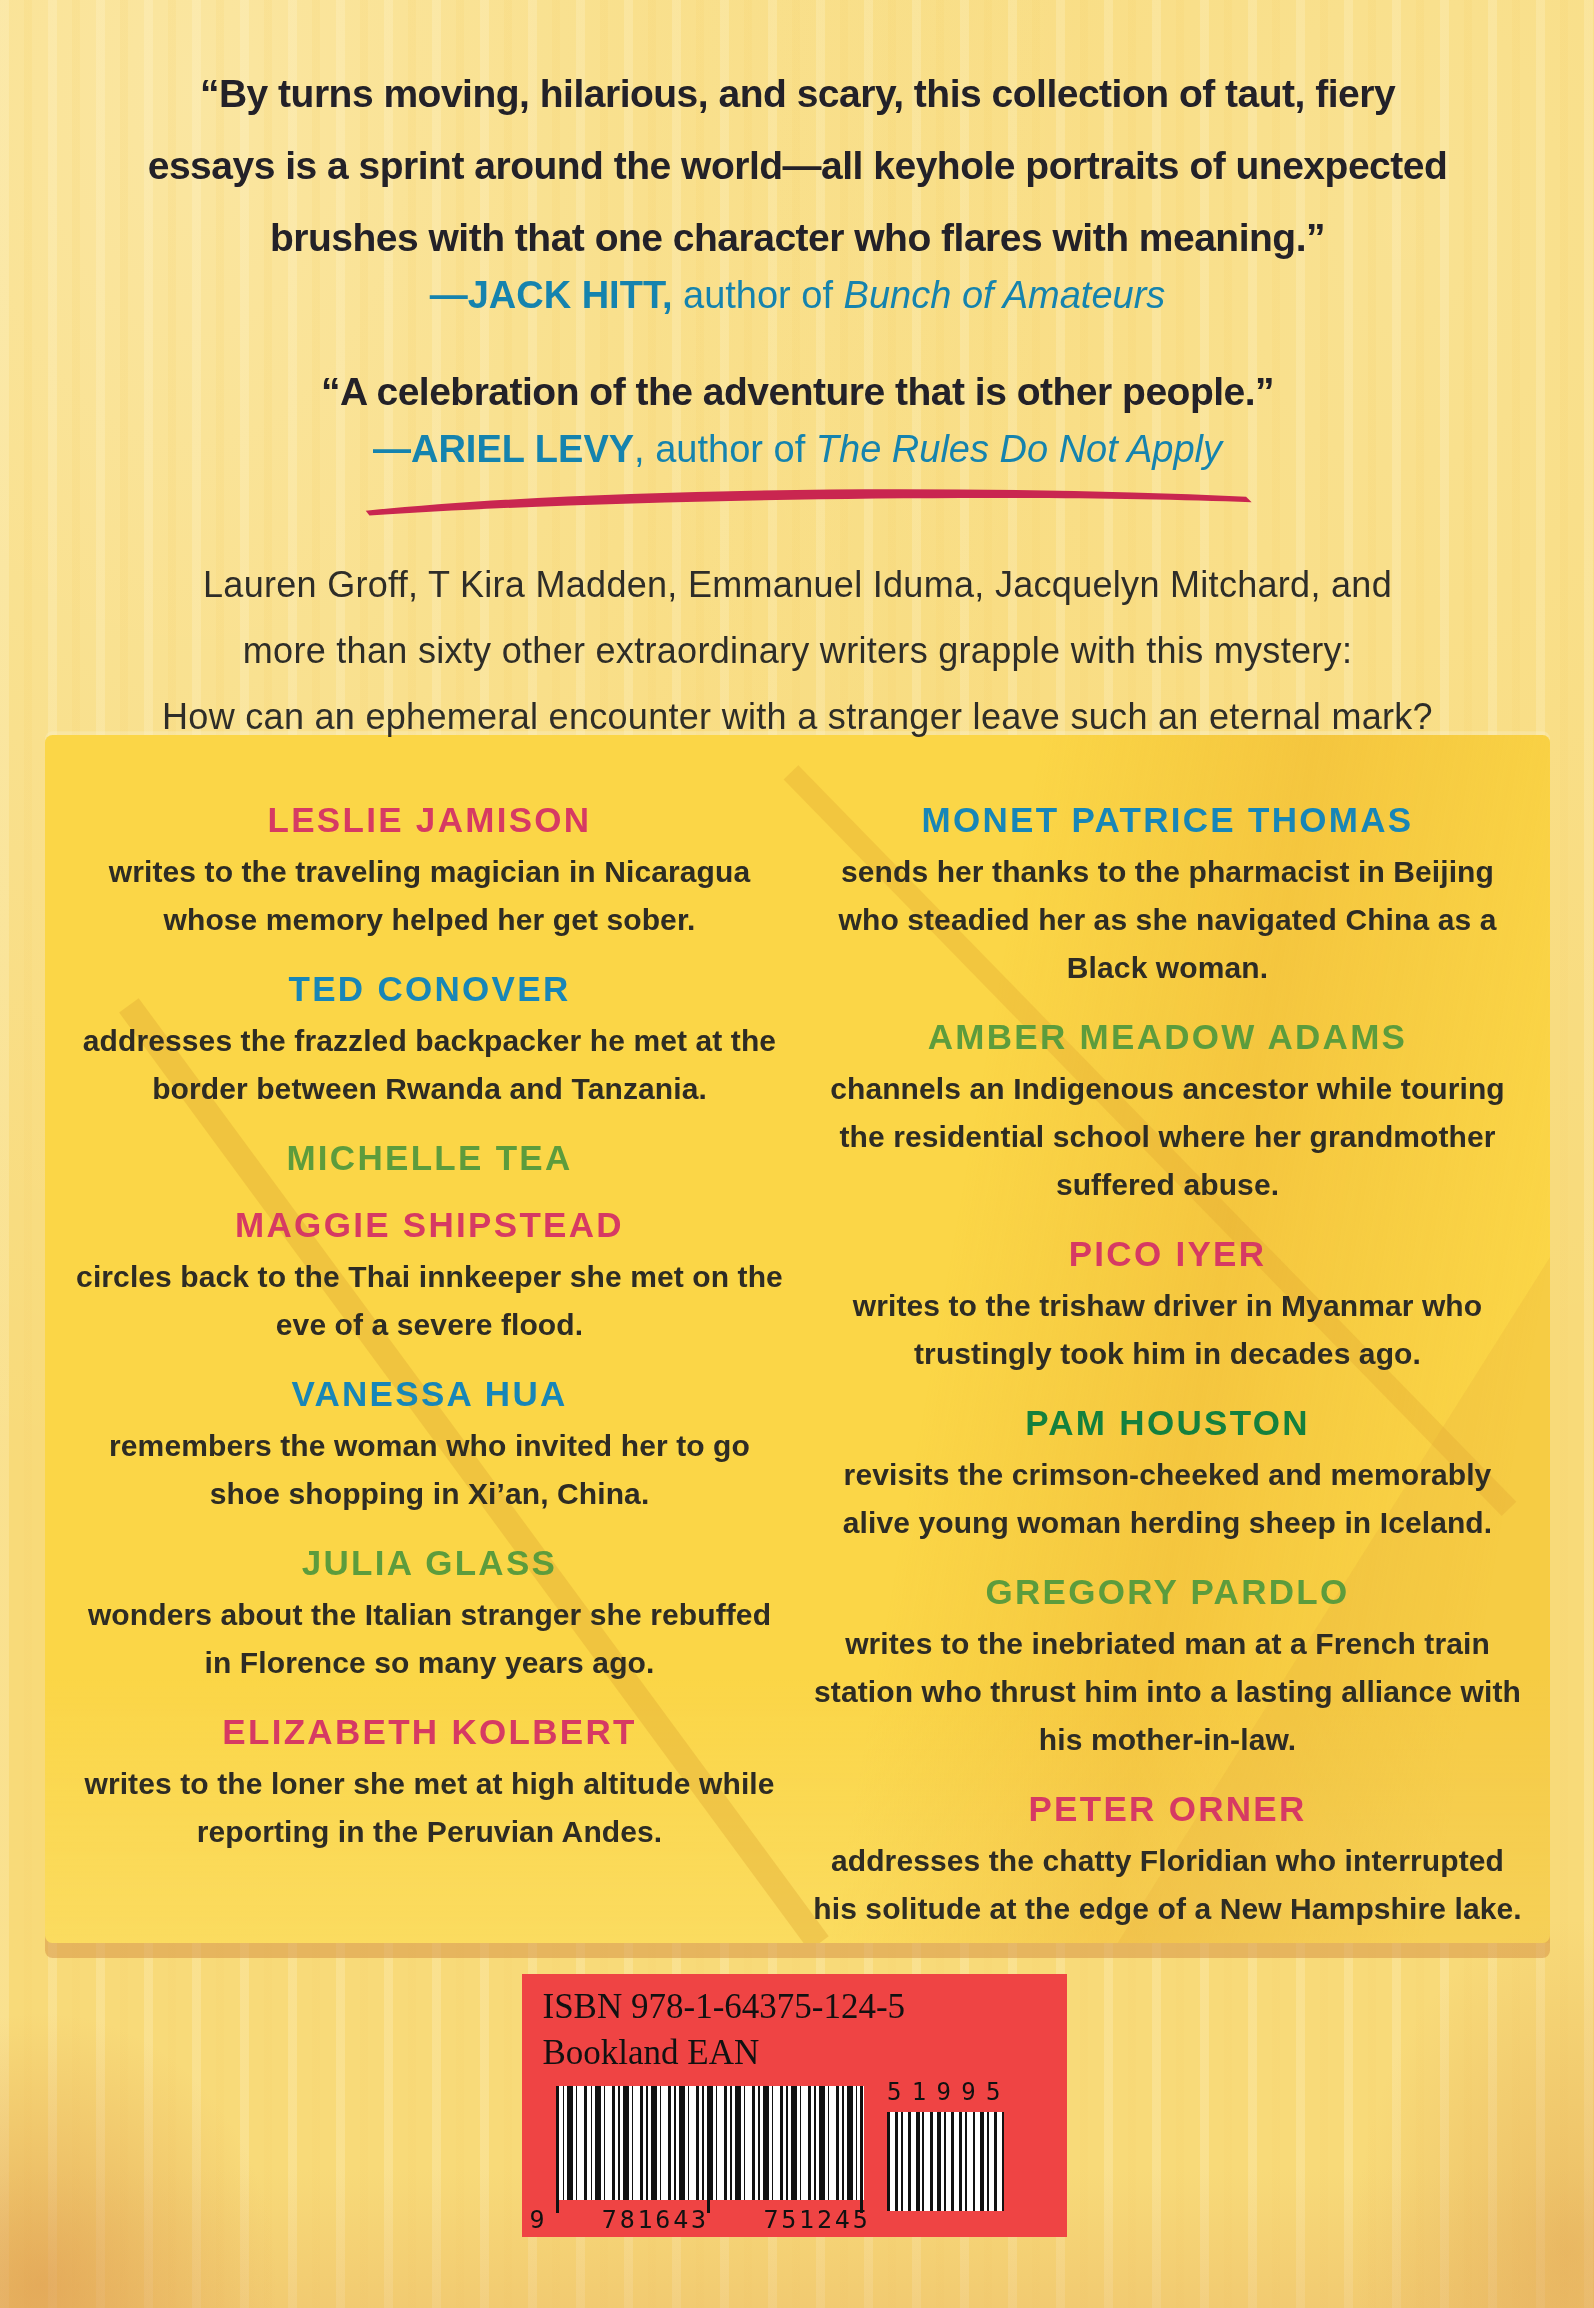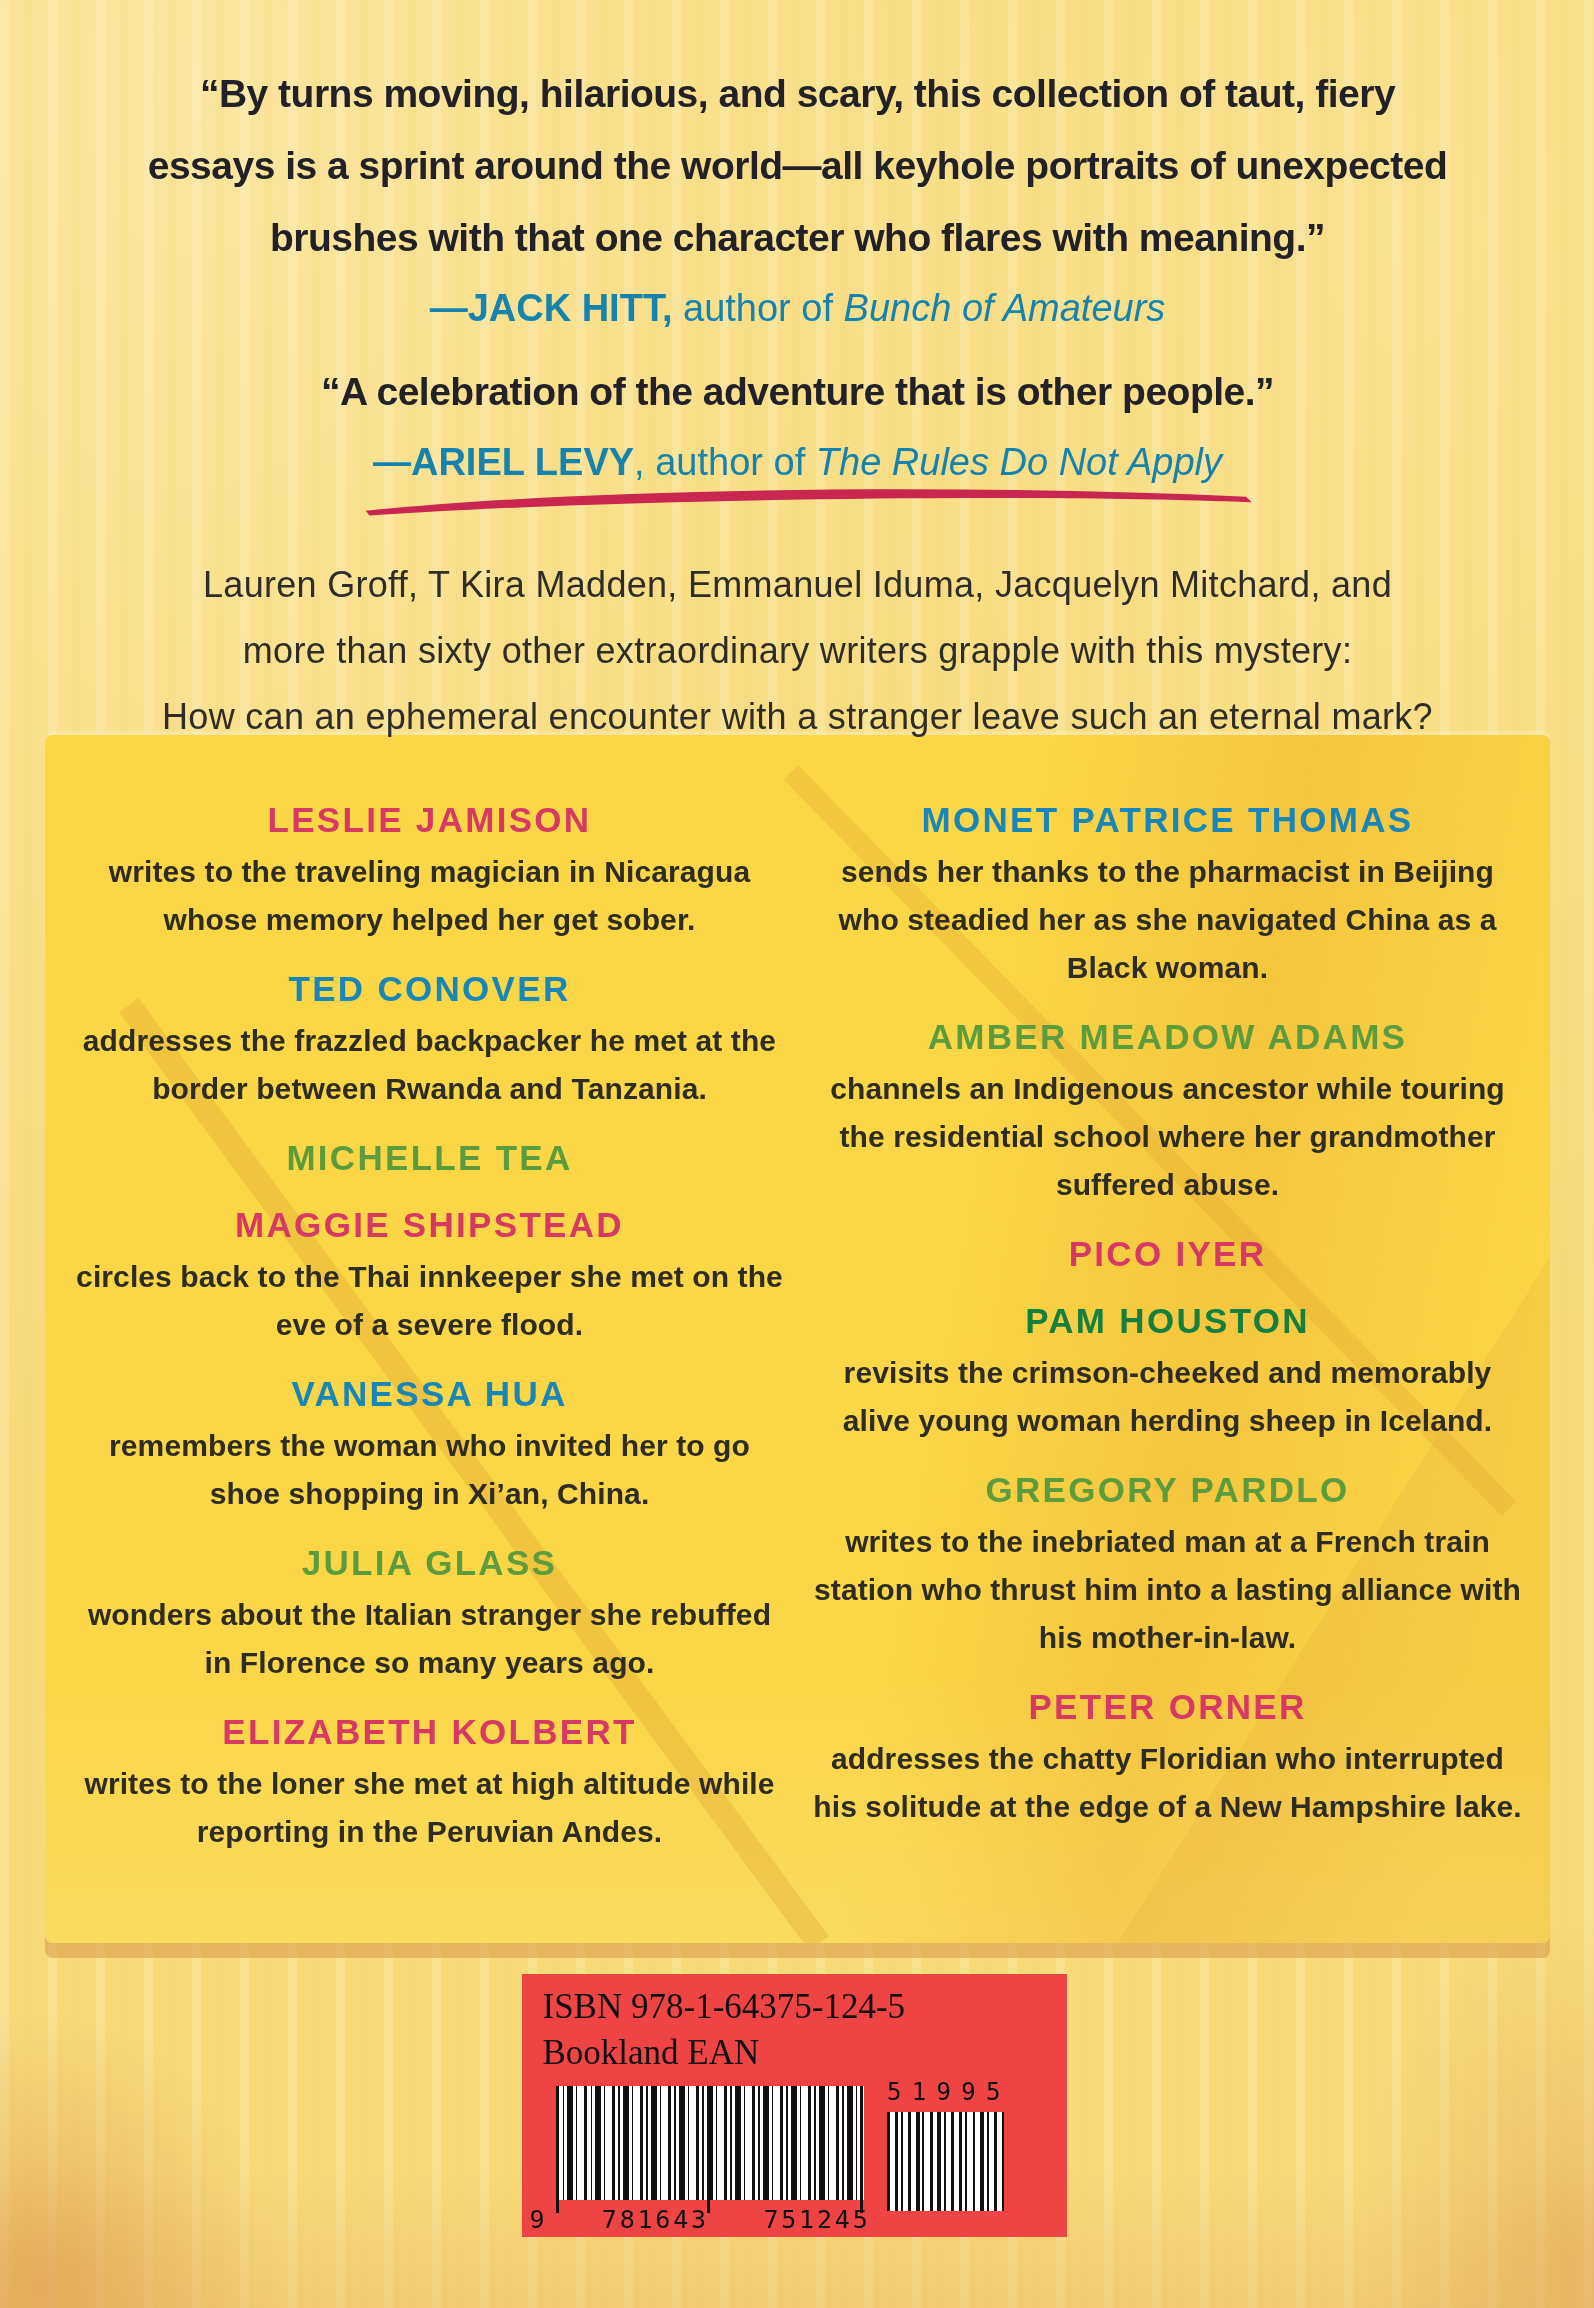--- a/index.html
+++ b/index.html
@@ -36,21 +36,21 @@
     background:radial-gradient(ellipse at 15% 92%, rgba(216,142,70,.55), rgba(216,142,70,0) 70%); }
   .corner-right { position:absolute; right:0; bottom:0; width:242px; height:392px;
     background:radial-gradient(ellipse at 90% 85%, rgba(216,146,72,.40), rgba(216,146,72,0) 70%); }
 
   
   .quote-block { position:absolute; left:75px; width:1445px; text-align:center; }
   .q1 { top:58px; }
   .q2 { top:356px; }
   .quote-line { font-weight:bold; font-size:39px; line-height:72px; letter-spacing:-0.5px;
     color:#232128; white-space:nowrap; }
-  .attribution { margin-top:13px; font-size:38px; font-weight:bold; color:#1583ae; white-space:nowrap; }
+  .attribution { font-size:38px; font-weight:bold; color:#1583ae; white-space:nowrap; }
   .attribution .mid { font-weight:normal; }
   .attribution .book { font-weight:normal; font-style:italic; }
 
   .swoosh { position:absolute; left:362px; top:477px; width:899px; height:45px; }
 
   
   .intro { position:absolute; left:75px; top:552px; width:1445px; text-align:center;
     color:#2e2d28; }
   .intro-line { font-size:36px; line-height:66px; letter-spacing:0.3px; white-space:nowrap; }
   .intro-line.it { }
@@ -162,20 +162,21 @@
       <div class="entry">
         <div class="entry-name" style="color: rgb(24, 134, 183); text-align: center;">MONET PATRICE THOMAS</div>
         <div class="entry-text">sends her thanks to the pharmacist in Beijing who steadied her as she navigated China as a Black woman.</div>
       </div>
       <div class="entry">
         <div class="entry-name" style="color: rgb(93, 156, 60);">AMBER MEADOW ADAMS</div>
         <div class="entry-text">channels an Indigenous ancestor while touring the residential school where her grandmother suffered abuse.</div>
       </div>
       <div class="entry">
         <div class="entry-name" style="color: rgb(214, 58, 99);">PICO IYER</div>
+        <div class="entry-text">writes to the trishaw driver in Myanmar who trustingly took him in decades ago.</div>
       </div>
       <div class="entry">
         <div class="entry-name" style="color: #15803d;">PAM HOUSTON</div>
         <div class="entry-text">revisits the crimson-cheeked and memorably alive young woman herding sheep in Iceland.</div>
       </div>
       <div class="entry">
         <div class="entry-name" style="color: rgb(93, 156, 60);">GREGORY PARDLO</div>
         <div class="entry-text">writes to the inebriated man at a French train station who thrust him into a lasting alliance with his mother-in-law.</div>
       </div>
       <div class="entry">

